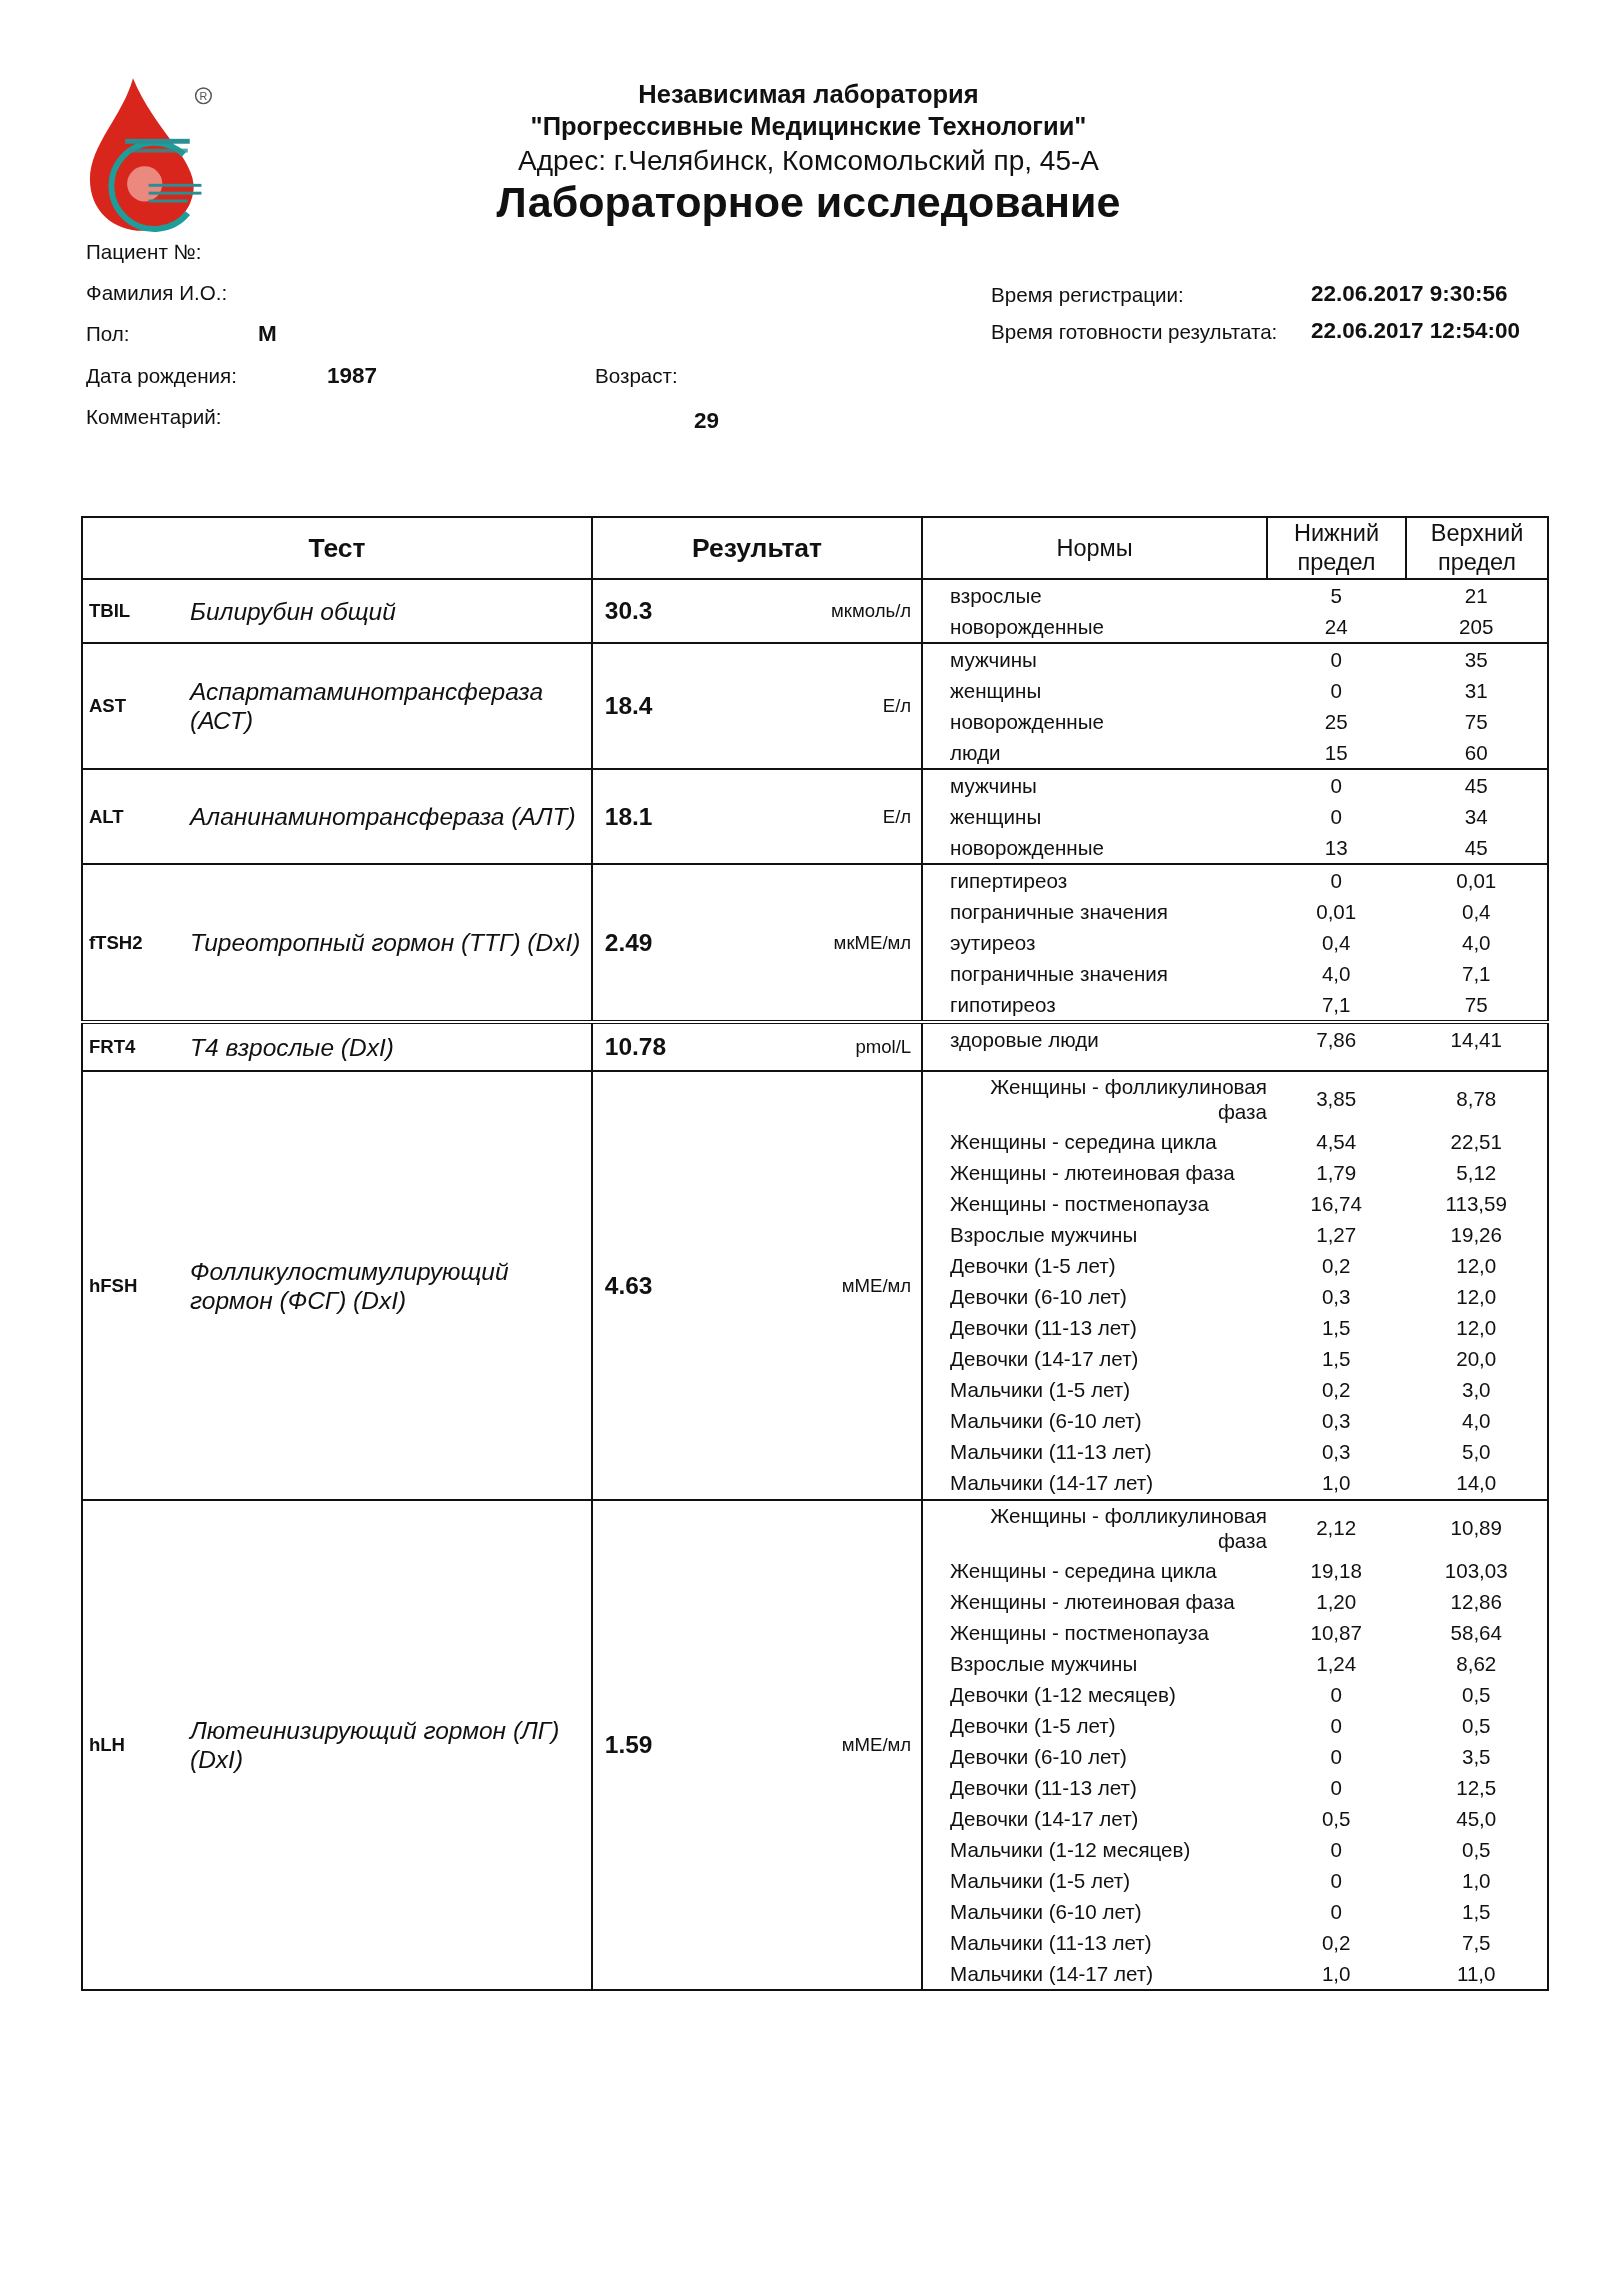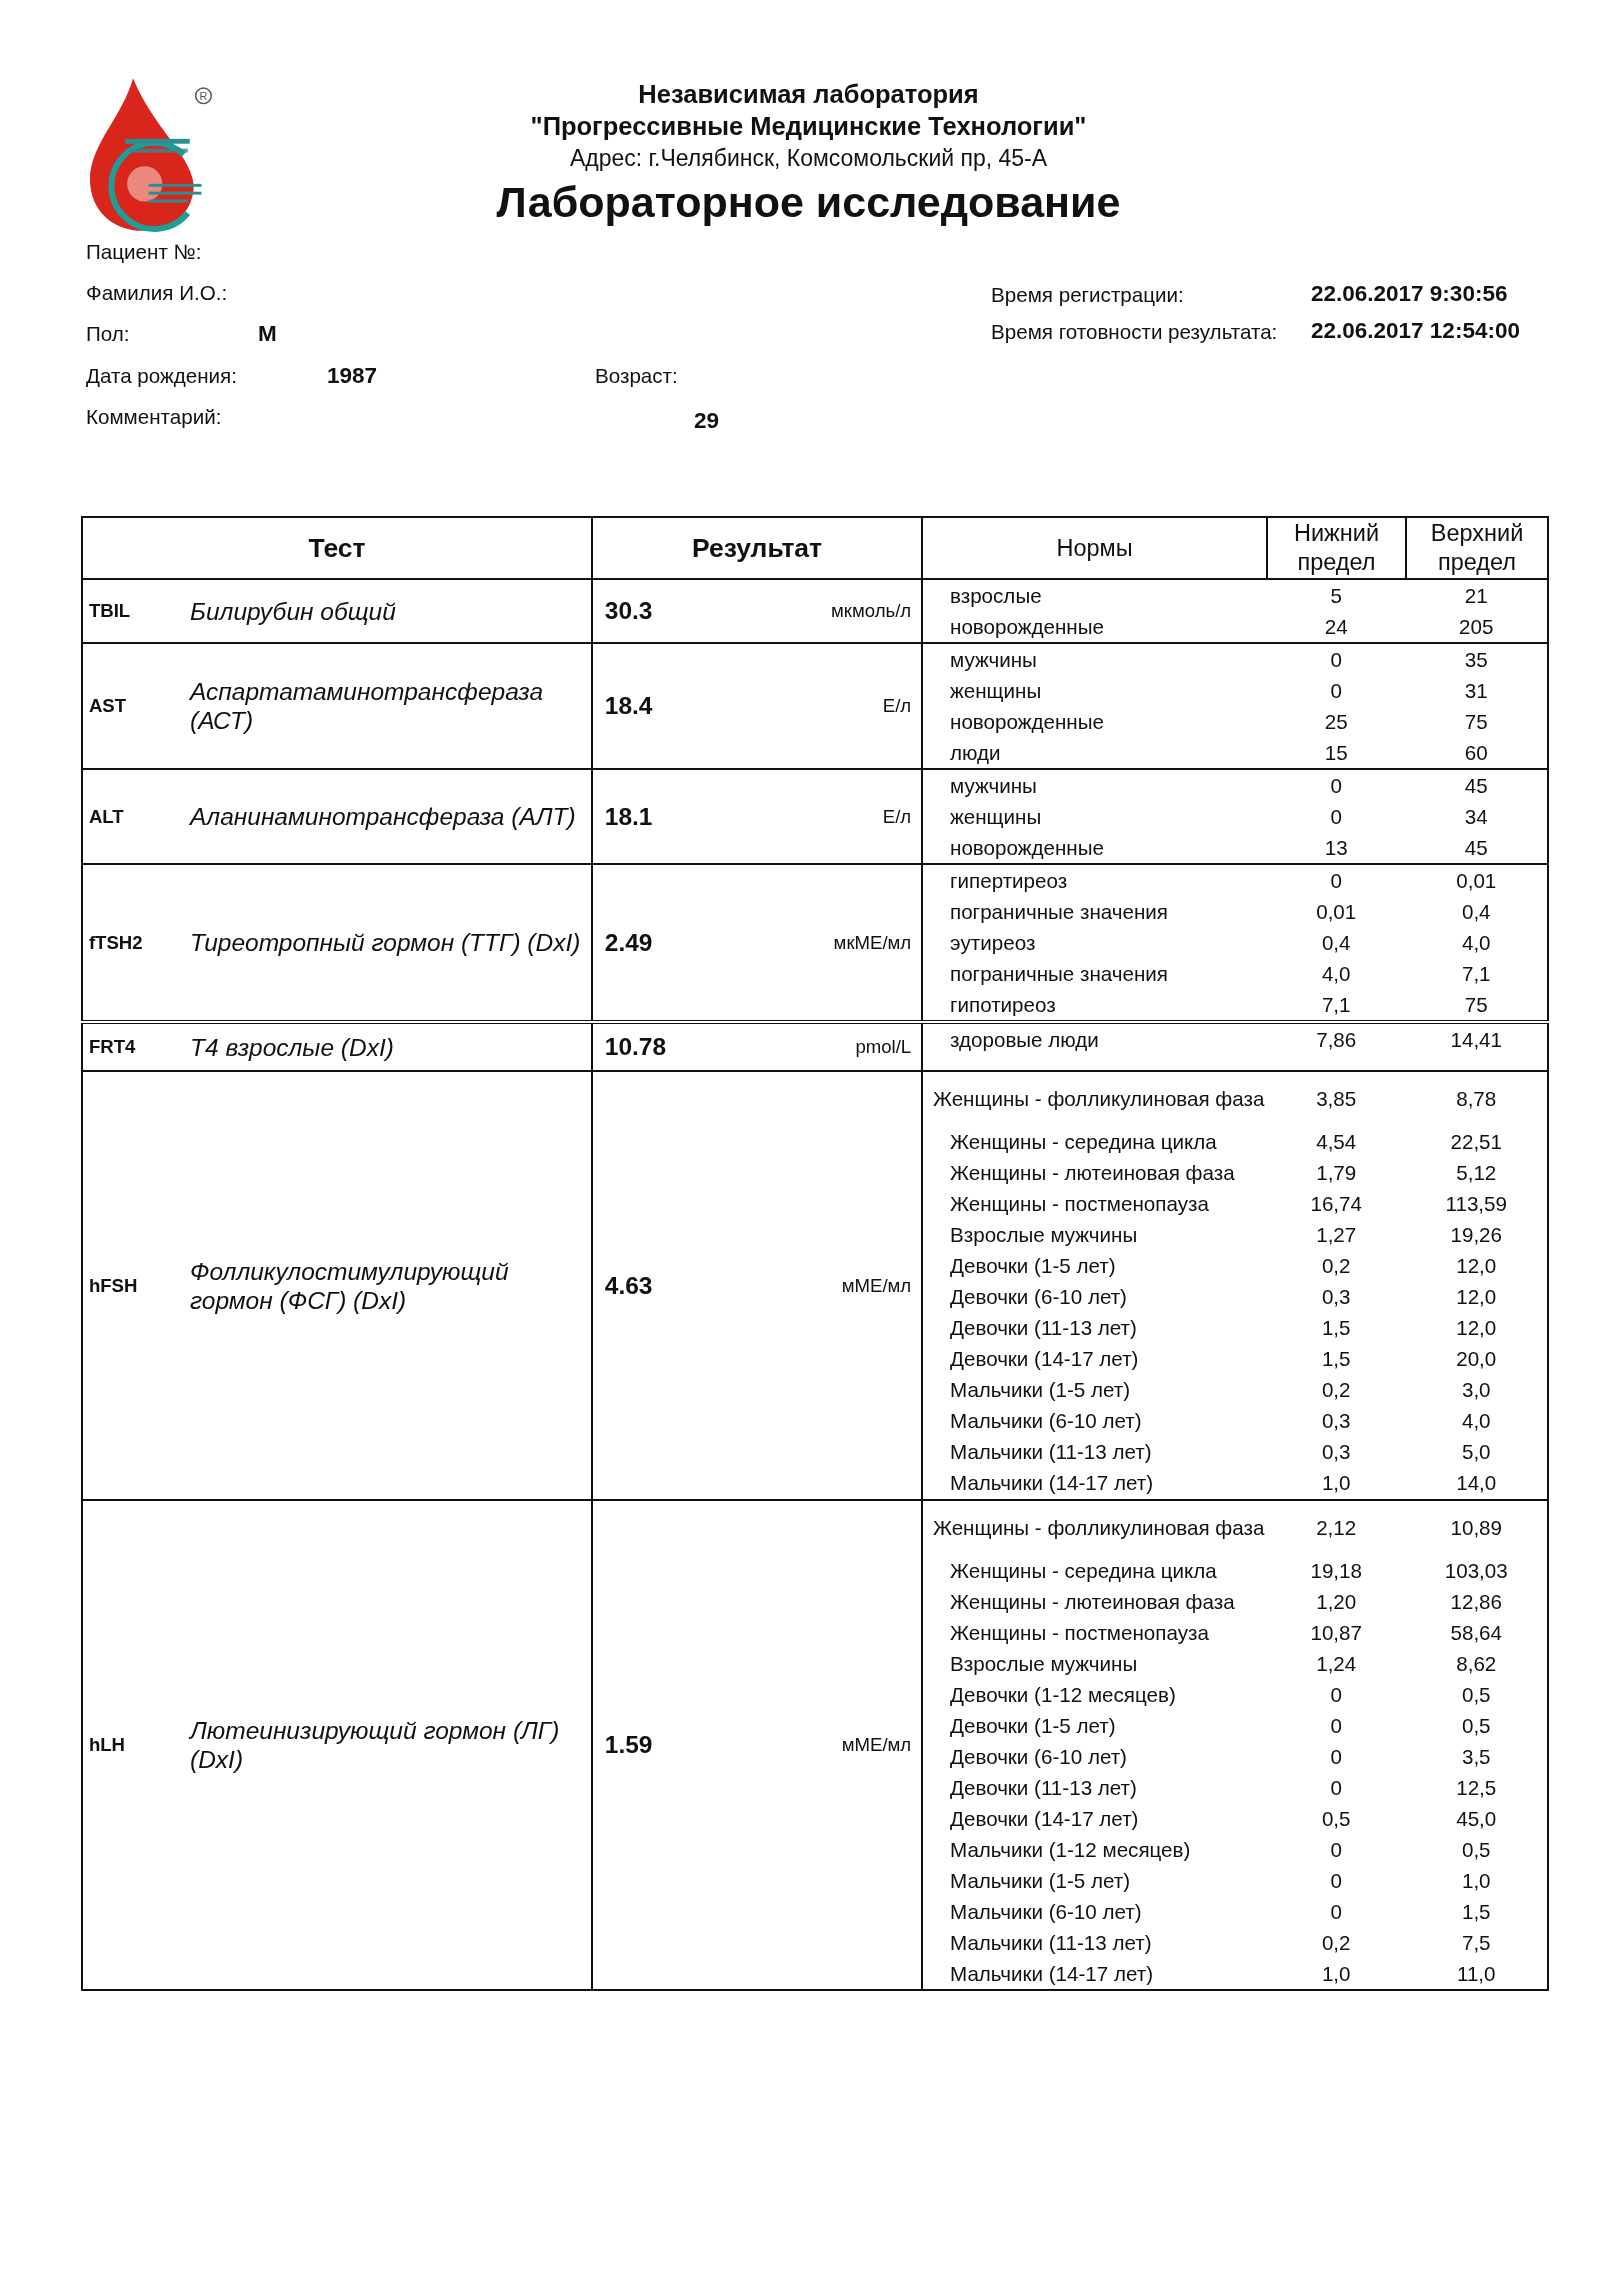--- a/index.html
+++ b/index.html
@@ -3,40 +3,40 @@
 <meta charset="utf-8">
 <style>
   html, body { margin:0; padding:0; background:#fff; }
   body { width:1622px; height:2294px; position:relative; overflow:hidden;
          font-family:"Liberation Sans", sans-serif; color:#111; }
   .abs { position:absolute; }
   .logo { left:86px; top:76px; width:137px; height:157px; }
   .hdr { left:392px; width:833px; text-align:center; }
   .h1 { top:80px; font-size:25.5px; font-weight:bold; }
   .h2 { top:112px; font-size:25.5px; font-weight:bold; }
-  .h3 { top:145px; font-size:23px; }
+  .h3 { top:145px; font-size:28px; }
   .title { top:178px; font-size:43px; font-weight:bold; }
   .lbl { font-size:20.6px; }
   .val { font-size:22.5px; font-weight:bold; }
 
   table.res { position:absolute; left:81px; top:516px; width:1465px;
               border-collapse:collapse; table-layout:fixed; }
   table.res td, table.res th { border:2px solid #111; padding:0; vertical-align:middle; }
   table.res th { font-size:26.5px; font-weight:bold; height:60px; }
   table.res th.norm-h { font-weight:normal; font-size:23.5px; }
   table.res th.lim-h { font-weight:normal; font-size:23.5px; line-height:29px; }
   .code { font-size:18.6px; font-weight:bold; padding-left:5.9px !important; border-right:none !important; }
   .name { font-size:24.5px; font-style:italic; line-height:29px; padding:0 5.9px 0 0 !important; border-left:none !important; }
   .resv { position:relative; }
   .resv .num { position:absolute; left:11.8px; top:50%; transform:translateY(-50%); font-size:24.5px; font-weight:bold; }
   .resv .unit { position:absolute; right:9.8px; top:50%; transform:translateY(-50%); font-size:18.6px; }
   .norms { padding:0 !important; vertical-align:top !important; }
   .nrow { display:flex; font-size:20.6px; min-height:31px; align-items:center; }
   .nrow .nl { width:345px; padding-left:27px; box-sizing:border-box; line-height:25.5px; }
-  .nrow .nl.wrap { padding-left:3px; text-indent:6.9px; }
+  .nrow .nl.wrap { padding-left:21px; text-indent:6.9px;text-align:right; }
   .nrow .lo { width:139px; text-align:center; }
   .nrow .hi { width:142px; text-align:center; }
   tr.dbl td { border-top:4.9px double #111; }
 </style>
 </head>
 <body>
 
 <div class="abs logo">
   <svg width="137" height="157" viewBox="0 0 140 160">
     <path d="M48 2 C38 40 4 70 4 105 C4 138 28 158 58 158 C88 158 108 140 110 115 C112 85 70 55 48 2 Z" fill="#d9261c"></path>

